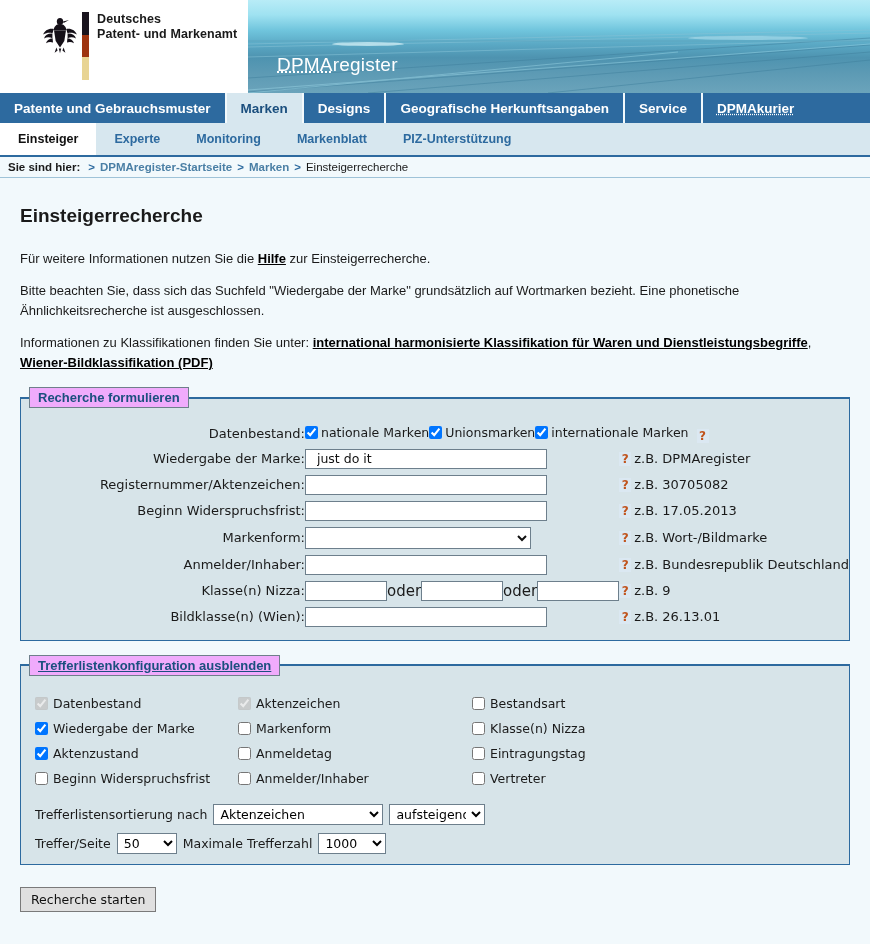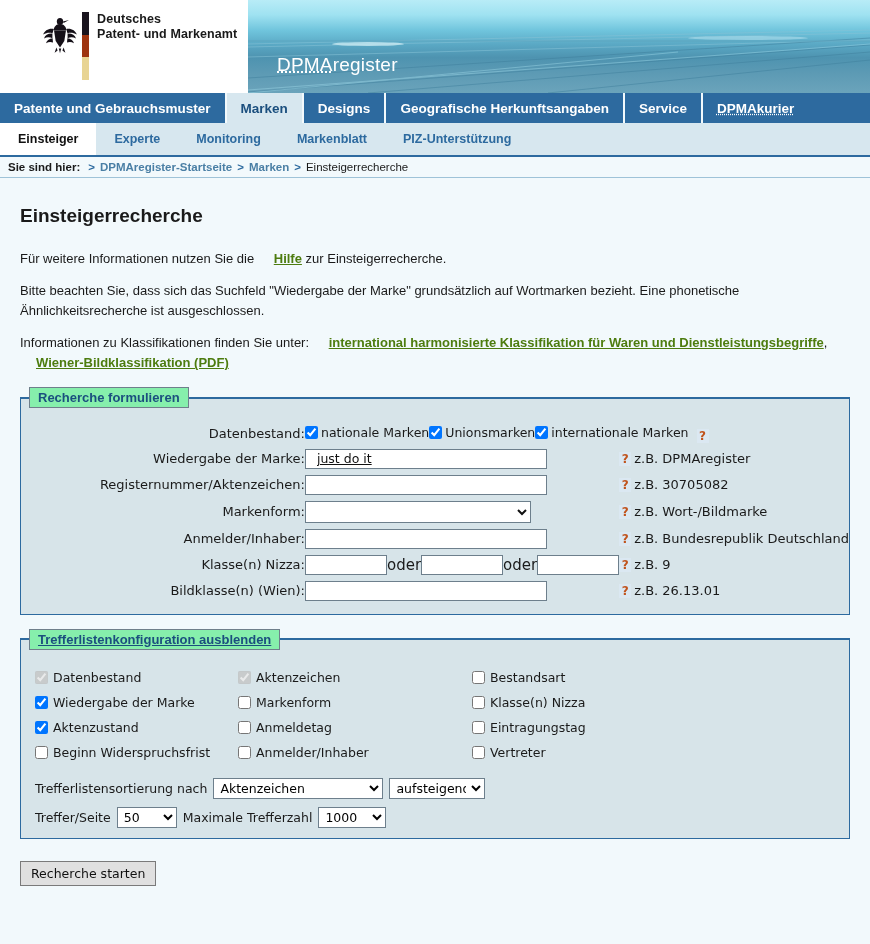--- a/index.html
+++ b/index.html
@@ -95,32 +95,32 @@
   .crumbbar .lead { margin-right: 3px; }
 
   
   .content { padding: 0 20px; background: #f2f9fc; }
   h1.page-title {
     font-size: 19px; font-weight: 700; color: #1a1a1a;
     margin: 27px 0 22px 0; font-family: "Liberation Sans", sans-serif;
   }
   p.intro { margin: 0 0 12px 0; font-size: 13px; line-height: 20px; color: #1a1a1a; }
   p.intro a, a.lnk {
-    color: #4d7c0f; font-weight: 700; text-decoration: underline; margin-left: 16px;
+    color: #000000; font-weight: 700; text-decoration: underline;
   }
 
   
   fieldset.box {
     border: 1px solid #2d6a9f;
     border-top: 2px solid #2d6a9f;
     background: #d7e4e9;
     margin: 14px 0 0 0; padding: 8px 0 10px 0;
   }
   fieldset.box legend {
-    background: #86efac;
+    background: #f0abfc;
     border: 1px solid #6f7f8b;
     padding: 2px 8px 2px 8px;
     margin-left: 8px;
     font-size: 13px; font-weight: 700; color: #1b4f7e;
     font-family: "Liberation Sans", sans-serif;
   }
   fieldset.box legend.linked { text-decoration: underline; cursor: pointer; }
 
   
   table.formtab { border-collapse: collapse; margin: 6px 0 0 0; }
@@ -131,21 +131,21 @@
     width: 340px;
   }
   td.fld { white-space: nowrap; }
   td.hint {
     padding-left: 6px; white-space: nowrap;
     font-family: "DejaVu Sans", sans-serif; font-size: 12.5px; color: #1a1a1a;
   }
   input.txt {
     width: 218px; height: 16px; padding: 1px 11px; box-sizing: content-box;
     border: 1px solid #6d7f8c; background: #ffffff;
-    font-family: "DejaVu Sans", sans-serif; font-size: 12.5px; color: #111; text-decoration: underline;
+    font-family: "DejaVu Sans", sans-serif; font-size: 12.5px; color: #111;
   }
   input.txt.small { width: 58px; }
   select.sel {
     width: 226px; height: 22px; box-sizing: border-box;
     border: 1px solid #6d7f8c; background: #ffffff;
     font-family: "DejaVu Sans", sans-serif; font-size: 12.5px; color: #111;
   }
   .oder { font-family: "DejaVu Sans", sans-serif; font-size: 15px; }
   .help {
     display: inline-block; width: 12px; height: 14px; line-height: 14px;
@@ -340,20 +340,25 @@
         <td class="fld"><input class="txt" type="text" value="just do it" style=""></td>
         <td class="hint"><span class="help">?</span><span>z.B. DPMAregister</span></td>
       </tr>
 
       <tr>
         <td class="lbl">Registernummer/Aktenzeichen:</td>
         <td class="fld"><input class="txt" type="text" value="" style=""></td>
         <td class="hint"><span class="help">?</span><span>z.B. 30705082</span></td>
       </tr>
 
+      <tr>
+        <td class="lbl">Beginn Widerspruchsfrist:</td>
+        <td class="fld"><input class="txt" type="text" value="" style=""></td>
+        <td class="hint"><span class="help">?</span><span>z.B. 17.05.2013</span></td>
+      </tr>
 
       <tr>
         <td class="lbl">Markenform:</td>
         <td class="fld"><select class="sel"><option></option></select></td>
         <td class="hint"><span class="help">?</span><span>z.B. Wort-/Bildmarke</span></td>
       </tr>
 
       <tr>
         <td class="lbl">Anmelder/Inhaber:</td>
         <td class="fld"><input class="txt" type="text" value="" style=""></td>

